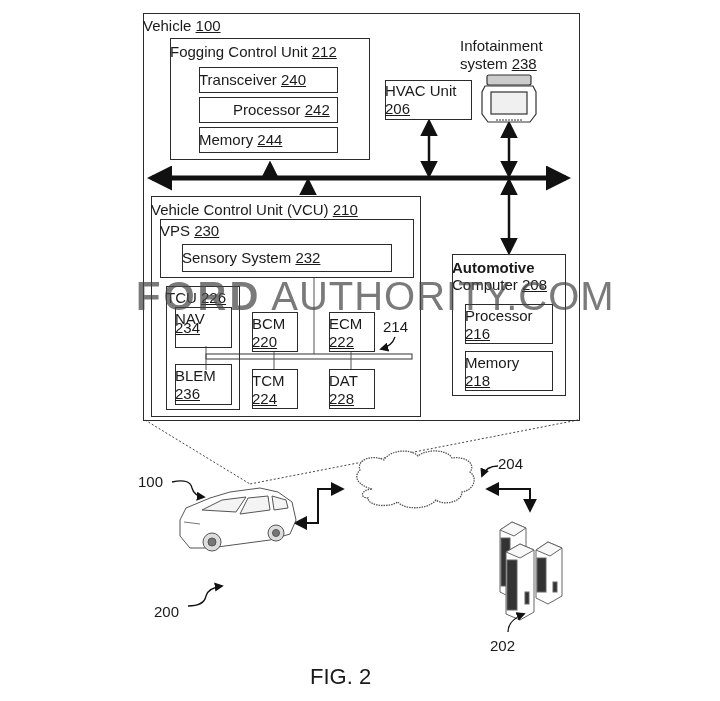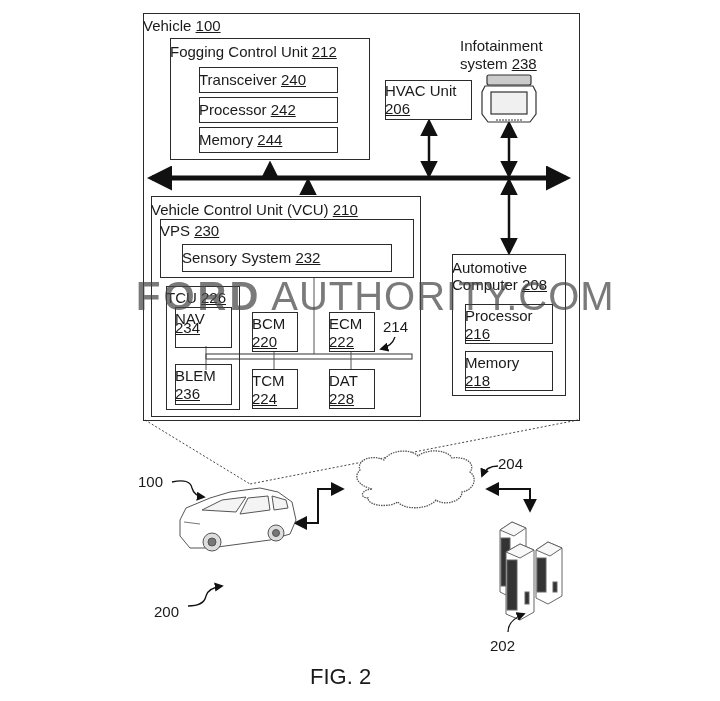--- a/index.html
+++ b/index.html
@@ -103,21 +103,21 @@
 
 <div class="box" style="left:170px;top:38px;width:200px;height:122px;"></div>
 <div class="lbl" style="left:170px;top:43px;width:160px;">
   <span>Fogging Control Unit</span> <span class="ref">212</span>
 </div>
 <div class="box" style="left:199px;top:67px;width:139px;height:26px;"></div>
 <div class="lbl" style="left:199px;top:71px;width:139px;">
   <span>Transceiver</span> <span class="ref">240</span>
 </div>
 <div class="box" style="left:199px;top:97px;width:139px;height:26px;"></div>
-<div class="lbl" style="left:199px;top:101px;width:135px;">
+<div class="lbl" style="left:199px;top:101px;width:135px;padding-left:34px;">
   <span>Processor</span> <span class="ref">242</span>
 </div>
 <div class="box" style="left:199px;top:127px;width:139px;height:26px;"></div>
 <div class="lbl" style="left:199px;top:131px;width:139px;">
   <span>Memory</span> <span class="ref">244</span>
 </div>
 
 <div class="box" style="left:385px;top:80px;width:87px;height:40px;"></div>
 <div class="lbl" style="left:385px;top:82px;width:87px;">HVAC Unit</div>
 <div class="lbl ref" style="left:385px;top:100px;width:87px;">206</div>
@@ -165,21 +165,21 @@
 
 <div class="box" style="left:252px;top:369px;width:46px;height:40px;"></div>
 <div class="lbl" style="left:252px;top:372px;width:46px;">TCM</div>
 <div class="lbl ref" style="left:252px;top:390px;width:46px;">224</div>
 
 <div class="box" style="left:329px;top:369px;width:46px;height:40px;"></div>
 <div class="lbl" style="left:329px;top:372px;width:46px;">DAT</div>
 <div class="lbl ref" style="left:329px;top:390px;width:46px;">228</div>
 
 <div class="box" style="left:452px;top:254px;width:114px;height:142px;"></div>
-<div class="lbl" style="left:452px;top:259px;width:124px;">Automotive</div>
+<div class="lbl" style="left:452px;top:259px;width:124px;font-weight:bold;">Automotive</div>
 <div class="lbl" style="left:452px;top:276px;width:114px;">
   <span>Computer</span> <span class="ref">208</span>
 </div>
 <div class="box" style="left:465px;top:304px;width:88px;height:40px;"></div>
 <div class="lbl" style="left:465px;top:307px;width:88px;">Processor</div>
 <div class="lbl ref" style="left:465px;top:325px;width:88px;">216</div>
 <div class="box" style="left:465px;top:351px;width:88px;height:40px;"></div>
 <div class="lbl" style="left:465px;top:354px;width:88px;">Memory</div>
 <div class="lbl ref" style="left:465px;top:372px;width:88px;">218</div>
 

